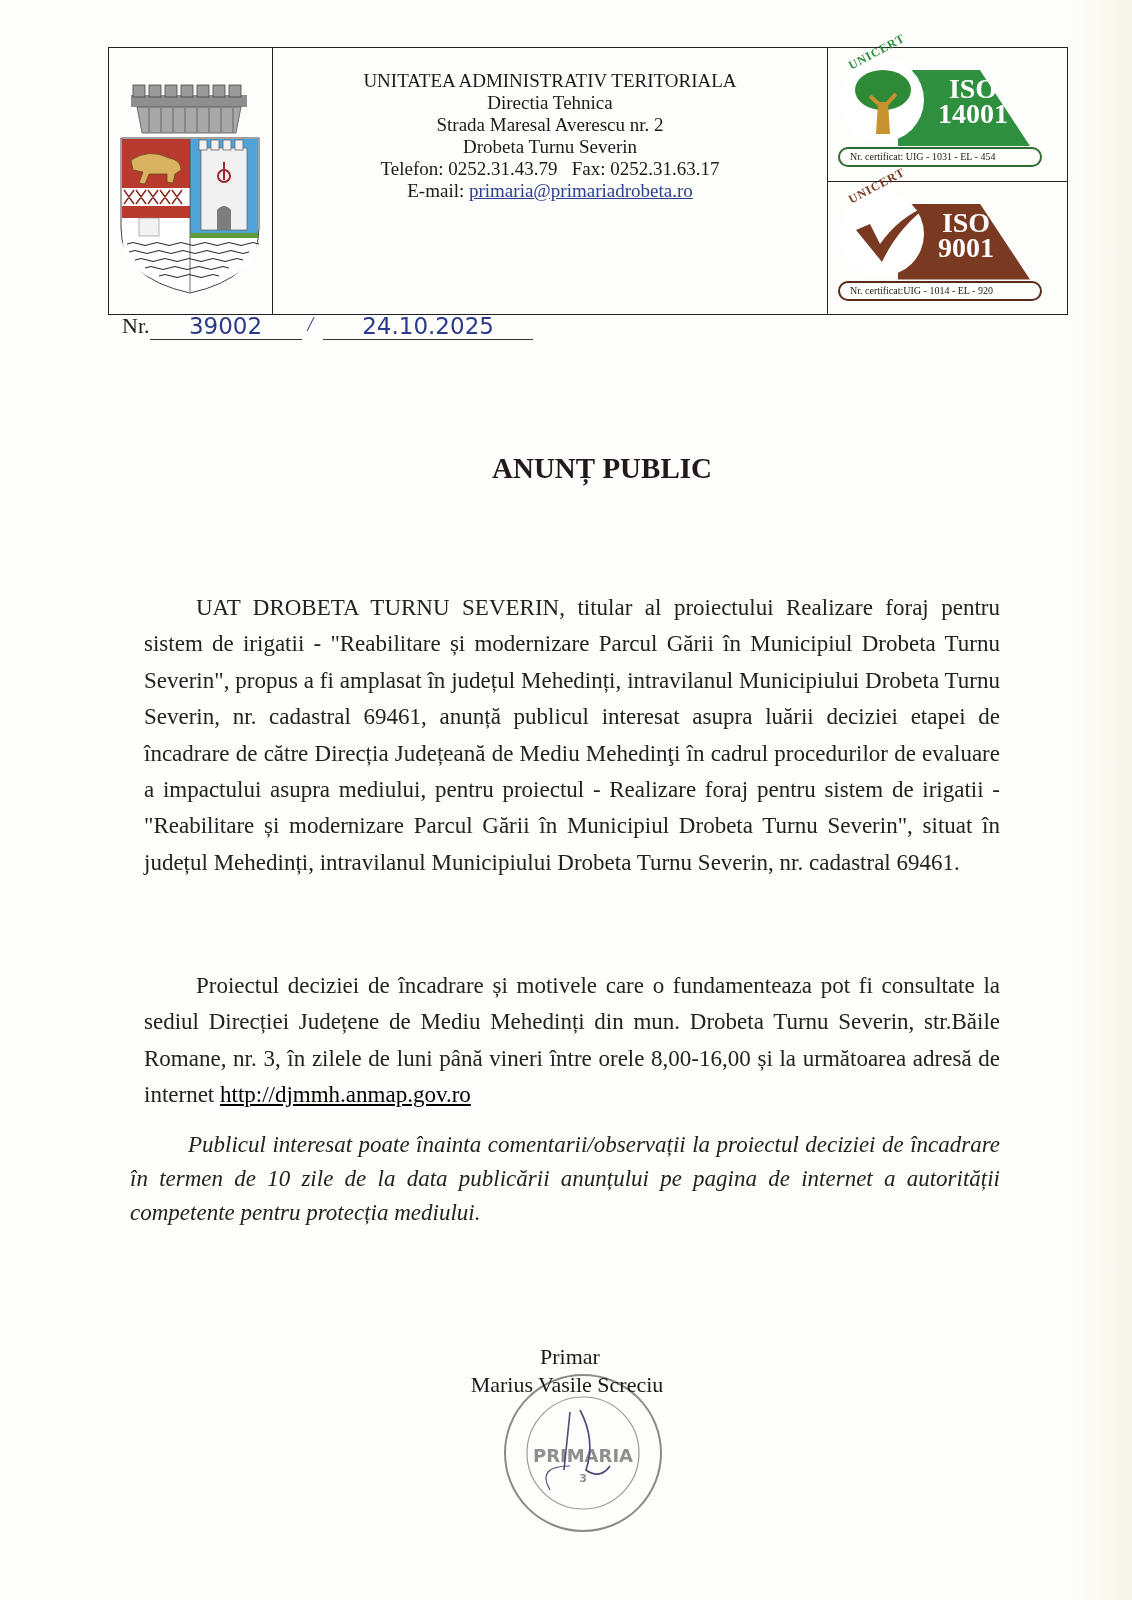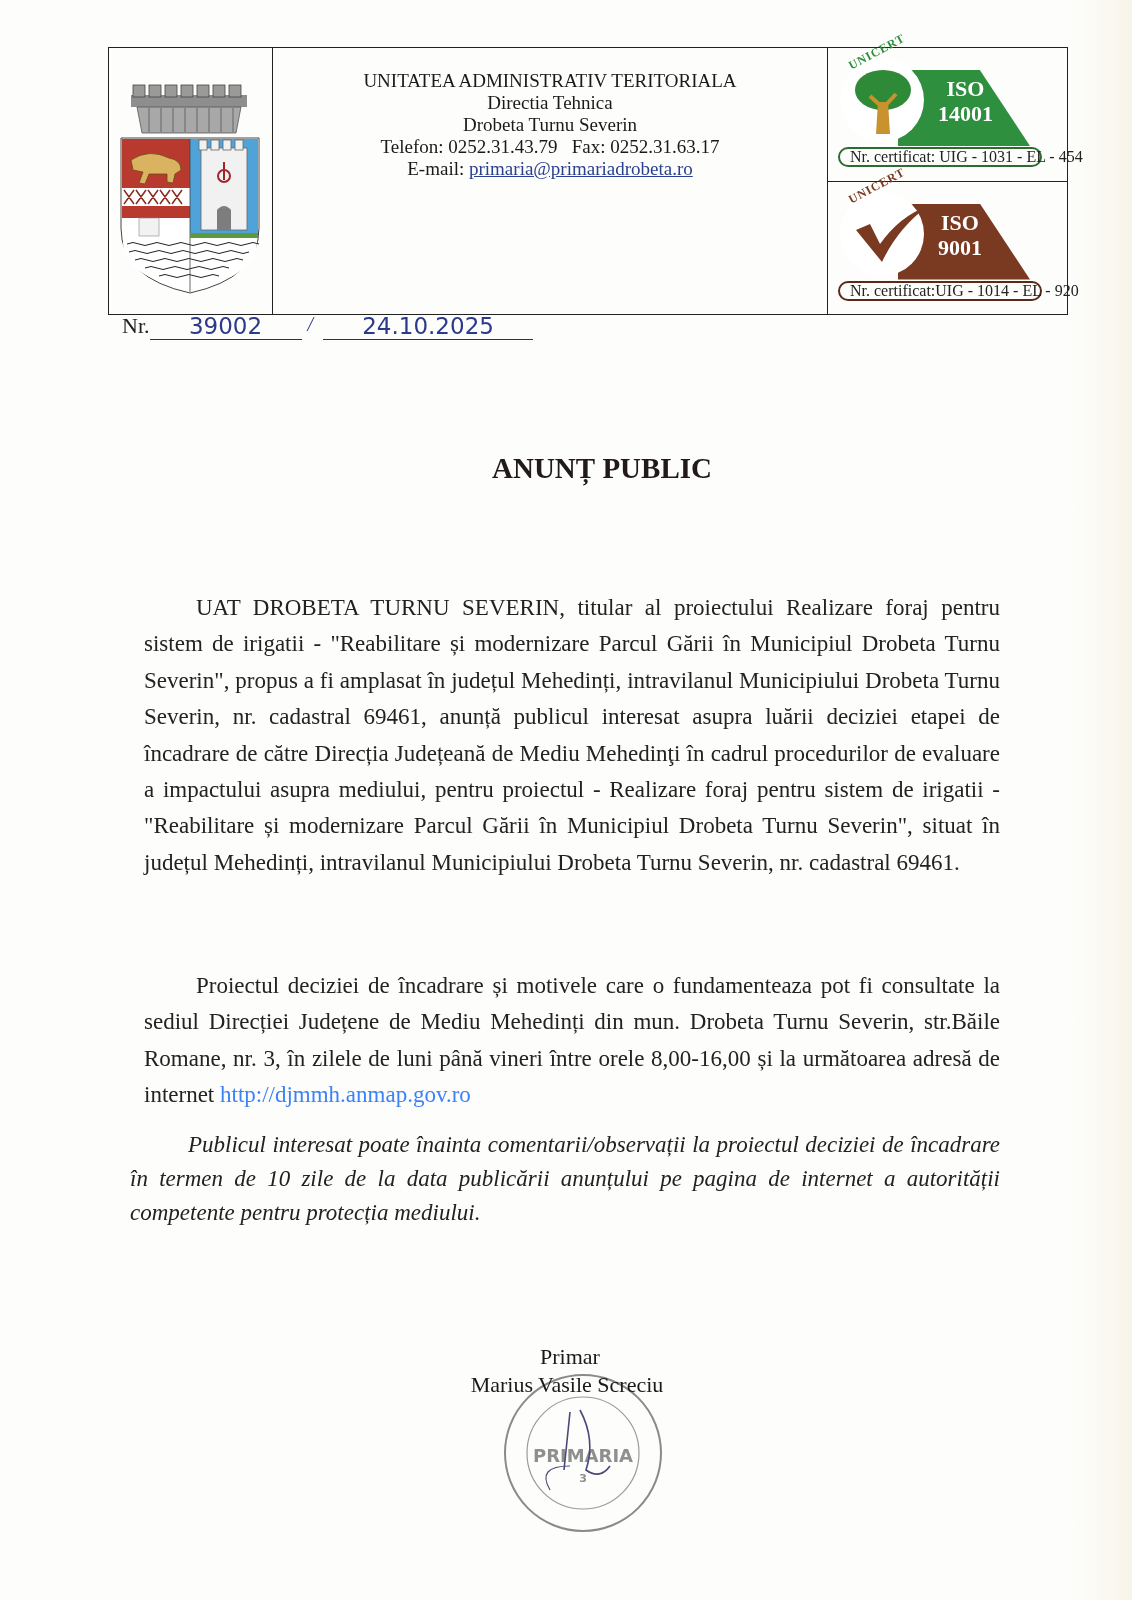--- a/index.html
+++ b/index.html
@@ -34,34 +34,34 @@
   .cert-box {
     flex: 1; position: relative;
   }
   .cert-box.top { border-bottom: 1.5px solid #222; }
   .cert-banner {
     position: absolute; left: 70px; top: 22px; width: 132px; height: 76px;
     clip-path: polygon(0 0, 62% 0, 100% 100%, 0 100%);
   }
   .cert-iso {
     position: absolute; left: 110px; top: 28px; color: #fff;
-    font-size: 22px; font-weight: bold; line-height: 25px; text-align: center;
+    font-size: 28px; font-weight: bold; line-height: 25px; text-align: center;
   }
   .cert-circle {
     position: absolute; left: 12px; top: 10px; width: 84px; height: 84px;
     border-radius: 50%; background: #fff;
   }
   .cert-unicert {
     position: absolute; left: 18px; top: 12px; font-size: 12px; font-weight: bold;
     letter-spacing: 1px; transform: rotate(-28deg); transform-origin: left top;
   }
   .cert-number {
     position: absolute; left: 10px; top: 99px; width: 204px; height: 20px;
     border: 2px solid; border-radius: 11px; box-sizing: border-box;
-    font-size: 16px; line-height: 16px; padding-left: 10px; color: #222;
+    font-size: 10px; line-height: 16px; padding-left: 10px; color: #222;
     white-space: nowrap;
   }
   
   .regnr {
     position: absolute; left: 122px; top: 313px; font-size: 22px; color: #222;
     display: flex; align-items: flex-start;
   }
   .hand {
     font-family: "DejaVu Sans", sans-serif; 
     color: #2b3a8a; font-size: 23px; border-bottom: 1.2px solid #333;
@@ -78,21 +78,21 @@
   
   .para {
     position: absolute; left: 144px; width: 856px;
     font-size: 23px; line-height: 36.4px; text-align: justify; color: #222;
     text-align-last: left;
   }
   .para .indent { display: inline-block; width: 52px; }
   .p1 { top: 590px; }
   .p2 { top: 968px; }
   .p3 { top: 1128px; left: 130px; width: 870px; font-style: italic; line-height: 34px; }
-  .link { color: #3b82f6; }
+  .link { color: #000000; text-decoration: underline; }
   
   .sign-role { position: absolute; left: 0; width: 1132px; top: 1344px; text-align: center; font-size: 22px; padding-left: 8px; box-sizing: border-box; }
   .sign-name { position: absolute; left: 0; width: 1132px; top: 1372px; text-align: center; font-size: 22px; padding-left: 2px; box-sizing: border-box; }
   .stamp { position: absolute; left: 500px; top: 1370px; width: 166px; height: 166px; }
 </style>
 </head>
 <body>
 
 <div class="page-tint"></div>
 
@@ -152,20 +152,21 @@
         <path d="M50 228 q6 -3 12 0 t12 0 t12 0 t12 0 t12 0"></path>
       </g>
       <line x1="81" y1="91" x2="81" y2="244" stroke="#444" stroke-width="0.8"></line>
       <rect x="81" y="185" width="68" height="5" fill="#5e9a3a"></rect>
     </svg>
   </div>
 
   <div class="info-cell">
     <div>UNITATEA ADMINISTRATIV TERITORIALA</div>
     <div>Directia Tehnica</div>
+    <div>Strada Maresal Averescu nr. 2</div>
     <div>Drobeta Turnu Severin</div>
     <div style="white-space:pre;">Telefon: 0252.31.43.79   Fax: 0252.31.63.17</div>
     <div>
       <span>E-mail: </span><span class="email-link">primaria@primariadrobeta.ro</span>
     </div>
   </div>
 
   <div class="cert-cell">
     <div class="cert-box top">
       <div class="cert-banner" style="background:#2e8f3e;"></div>

